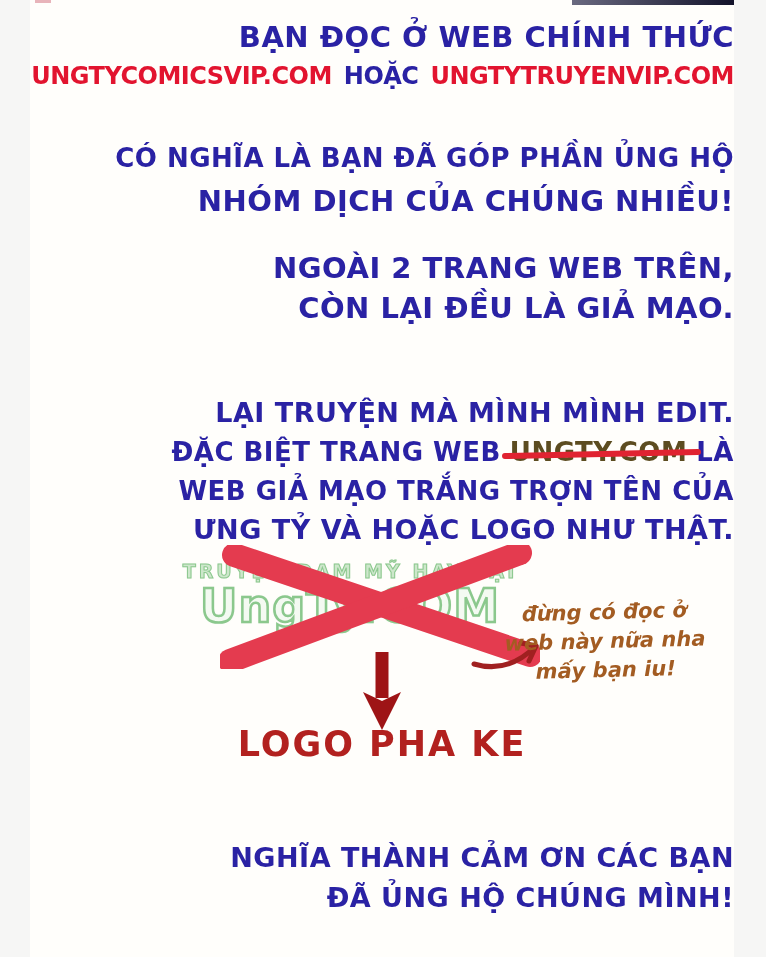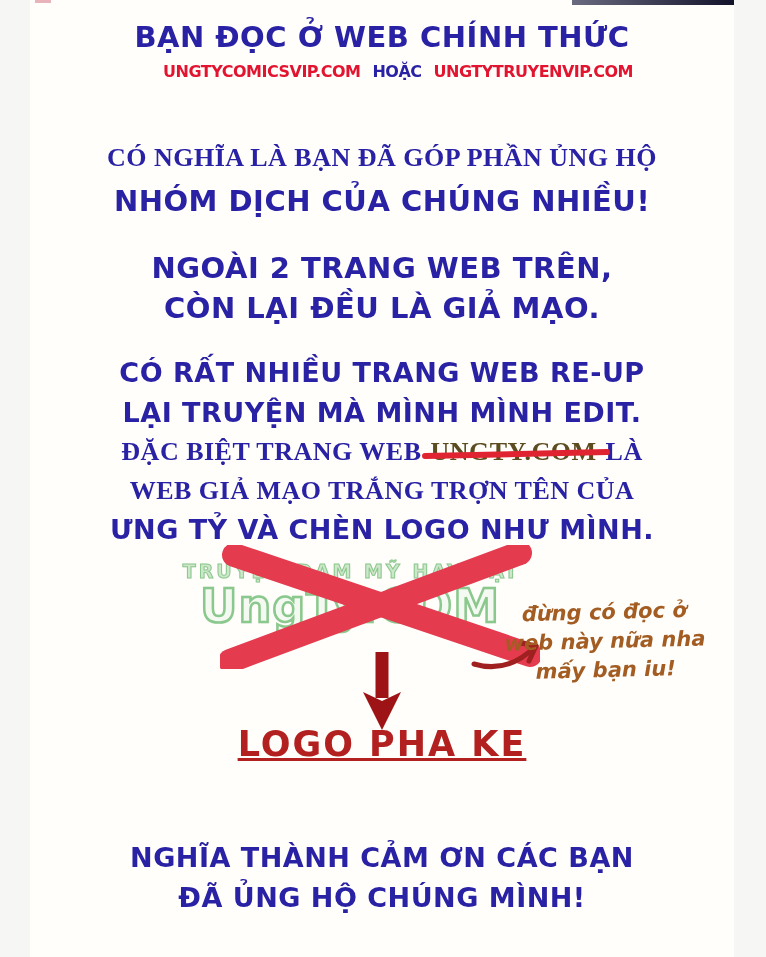--- a/index.html
+++ b/index.html
@@ -17,29 +17,29 @@
   
   .edge-dark {
     position:absolute; left:542px; top:0; width:162px; height:5px;
     background:linear-gradient(to right,#6a6a80,#12122a);
   }
   .edge-pink {
     position:absolute; left:5px; top:0; width:16px; height:3px;
     background:#e8b4ba;
   }
   .line {
-    position:absolute; left:0; width:704px; text-align:center;
+    position:absolute; left:0; width:704px; text-align:right;
     font-weight:bold; white-space:nowrap; letter-spacing:0.5px;
   }
   .blue { color:#2a22a4; }
   .red  { color:#e2142f; }
   .fs29 { font-size:29px; }
   .fs27 { font-size:27px; }
-  .fs26 { font-size:26px;font-family:Liberation Serif, serif; }
-  .l2   { font-size:16px; letter-spacing:-0.5px;margin-left:16px; }
+  .fs26 { font-size:26px; }
+  .l2   { font-size:24px; letter-spacing:-0.5px; }
   .gap  { display:inline-block; width:12px; }
   .strike {
     position:relative; color:#5c4c20; display:inline-block;
   }
   .strike::after {
     content:''; position:absolute; left:-8px; right:-14px; top:46%;
     height:6px; background:#e02331; border-radius:3px;
     transform:rotate(-1.2deg);
   }
   .logo-tagline {
@@ -59,21 +59,20 @@
   .down-arrow-svg { position:absolute; left:330px; top:646px; }
   .note {
     position:absolute; left:460px; top:598px; width:230px; text-align:center;
     font-size:21px; font-weight:bold; font-style:italic; line-height:29px;
     color:#a35c22; transform:rotate(-1.5deg); white-space:nowrap;
   }
   .fake-label {
     position:absolute; left:0; top:724px; width:704px; text-align:center;
     font-size:35px; font-weight:bold; letter-spacing:2px; color:#b2211f;
     white-space:nowrap;
-    text-decoration:underline;
   }
 </style>
 </head>
 <body>
 
 <div class="paper">
 
   <div class="edge-dark"></div>
   <div class="edge-pink"></div>
 
@@ -81,27 +80,26 @@
 
   <div class="line l2" style="top:62px"><span class="red">UNGTYCOMICSVIP.COM</span><span class="gap"></span><span class="blue">HOẶC</span><span class="gap"></span><span class="red">UNGTYTRUYENVIP.COM</span></div>
 
 
   <div class="line blue fs26" style="top:143px">CÓ NGHĨA LÀ BẠN ĐÃ GÓP PHẦN ỦNG HỘ</div>
   <div class="line blue fs29" style="top:184px">NHÓM DỊCH CỦA CHÚNG NHIỀU!</div>
 
   <div class="line blue fs29" style="top:251px">NGOÀI 2 TRANG WEB TRÊN,</div>
   <div class="line blue fs29" style="top:291px">CÒN LẠI ĐỀU LÀ GIẢ MẠO.</div>
 
-  <div class="line blue fs27" style="top:357px">CÓ RẤT NHIỀU TRANG WEB RE-UP</div>
   <div class="line blue fs27" style="top:397px">LẠI TRUYỆN MÀ MÌNH MÌNH EDIT.</div>
 
   <div class="line blue fs26" style="top:476px">WEB GIẢ MẠO TRẮNG TRỢN TÊN CỦA</div>
 
   <div class="line fs26" style="top:437px"><span class="blue">ĐẶC BIỆT TRANG WEB</span><span class="gap" style="width:9px"></span><span class="strike">UNGTY.COM</span><span class="gap" style="width:9px"></span><span class="blue">LÀ</span></div>
-  <div class="line blue fs27" style="top:514px">ƯNG TỶ VÀ CHÈN LOGO NHƯ MÌNH.</div>
+  <div class="line blue fs27" style="top:514px">ƯNG TỶ VÀ HOẶC LOGO NHƯ THẬT.</div>
 
   <div class="logo-tagline">TRUYỆN ĐAM MỸ HAY TẠI</div>
   <div class="logo-brand">UngTy.COM</div>
 
   <svg class="x-svg" width="320" height="124" viewBox="0 0 320 124">
     <line x1="14" y1="10" x2="310" y2="110" stroke="#e43b4f" stroke-width="24" stroke-linecap="round"></line>
     <line x1="300" y1="8" x2="10" y2="116" stroke="#e43b4f" stroke-width="24" stroke-linecap="round"></line>
   </svg>
 
   <svg class="curved-arrow-svg" width="88" height="46" viewBox="0 0 88 46">

